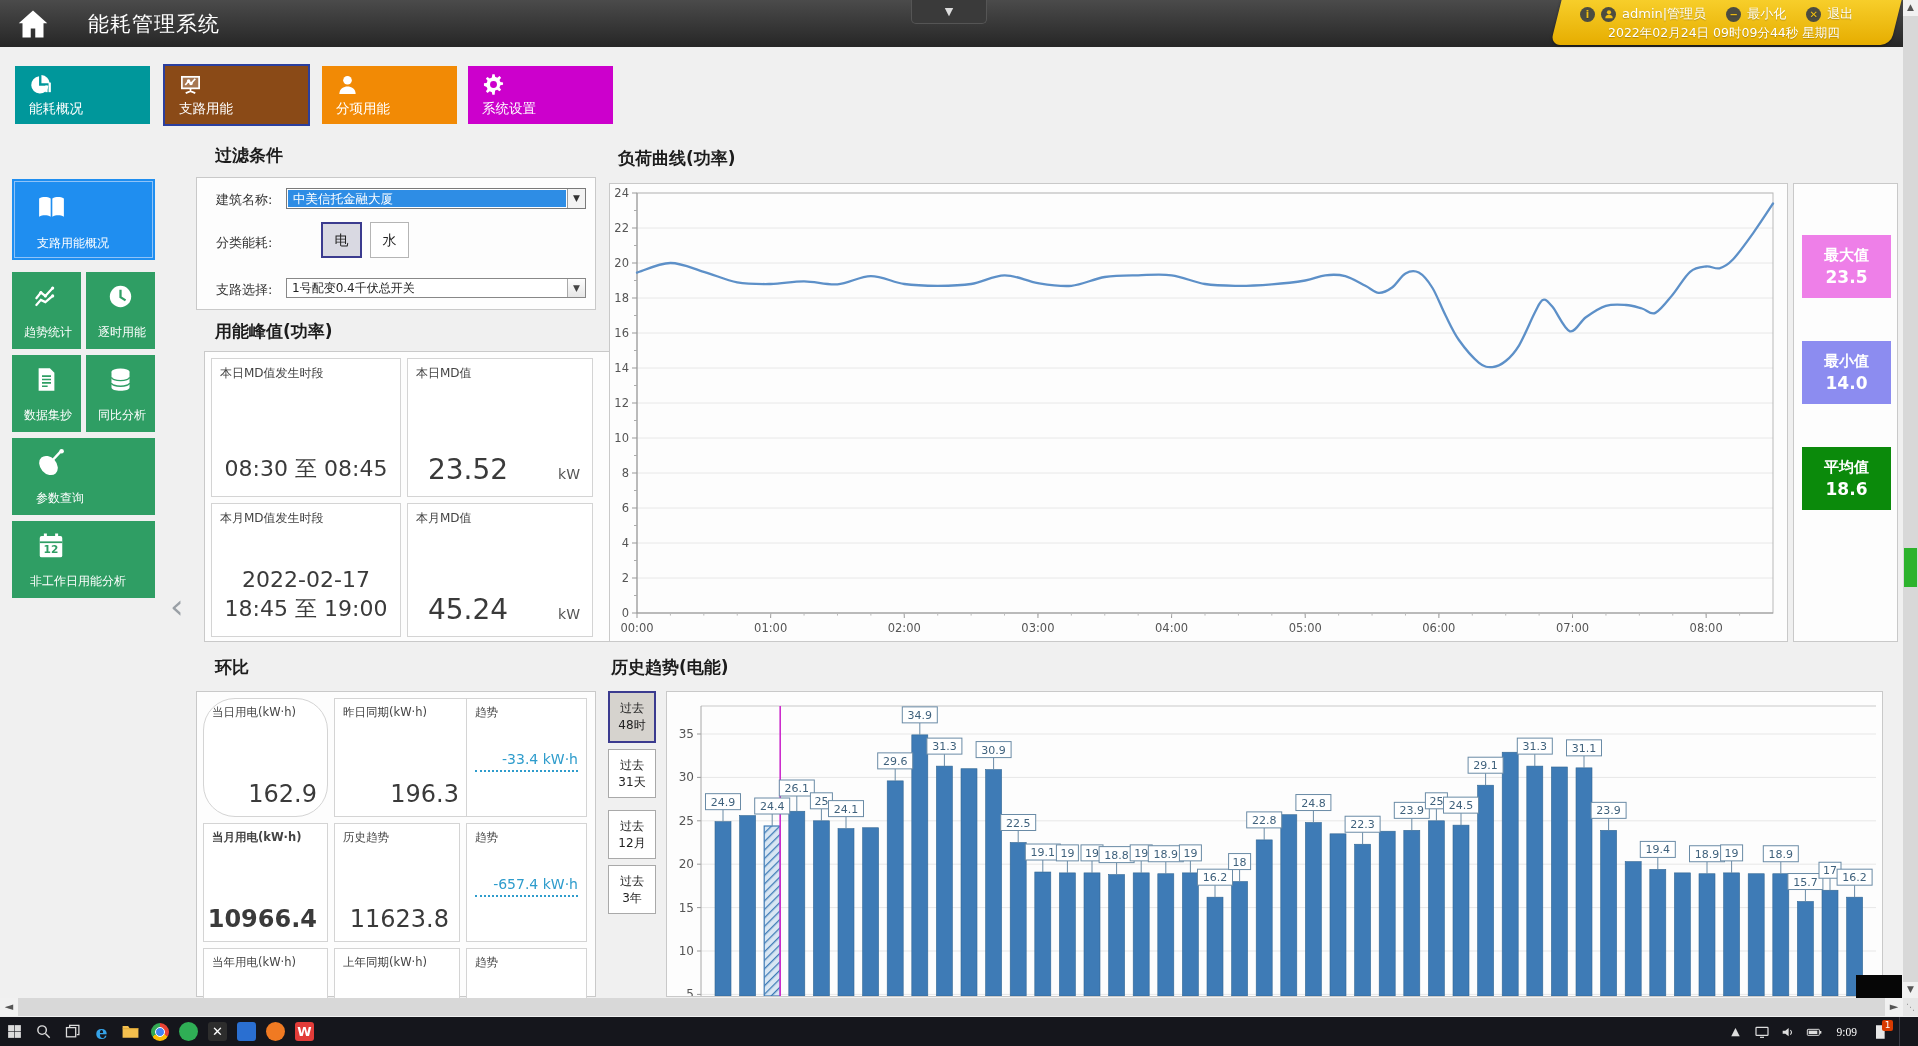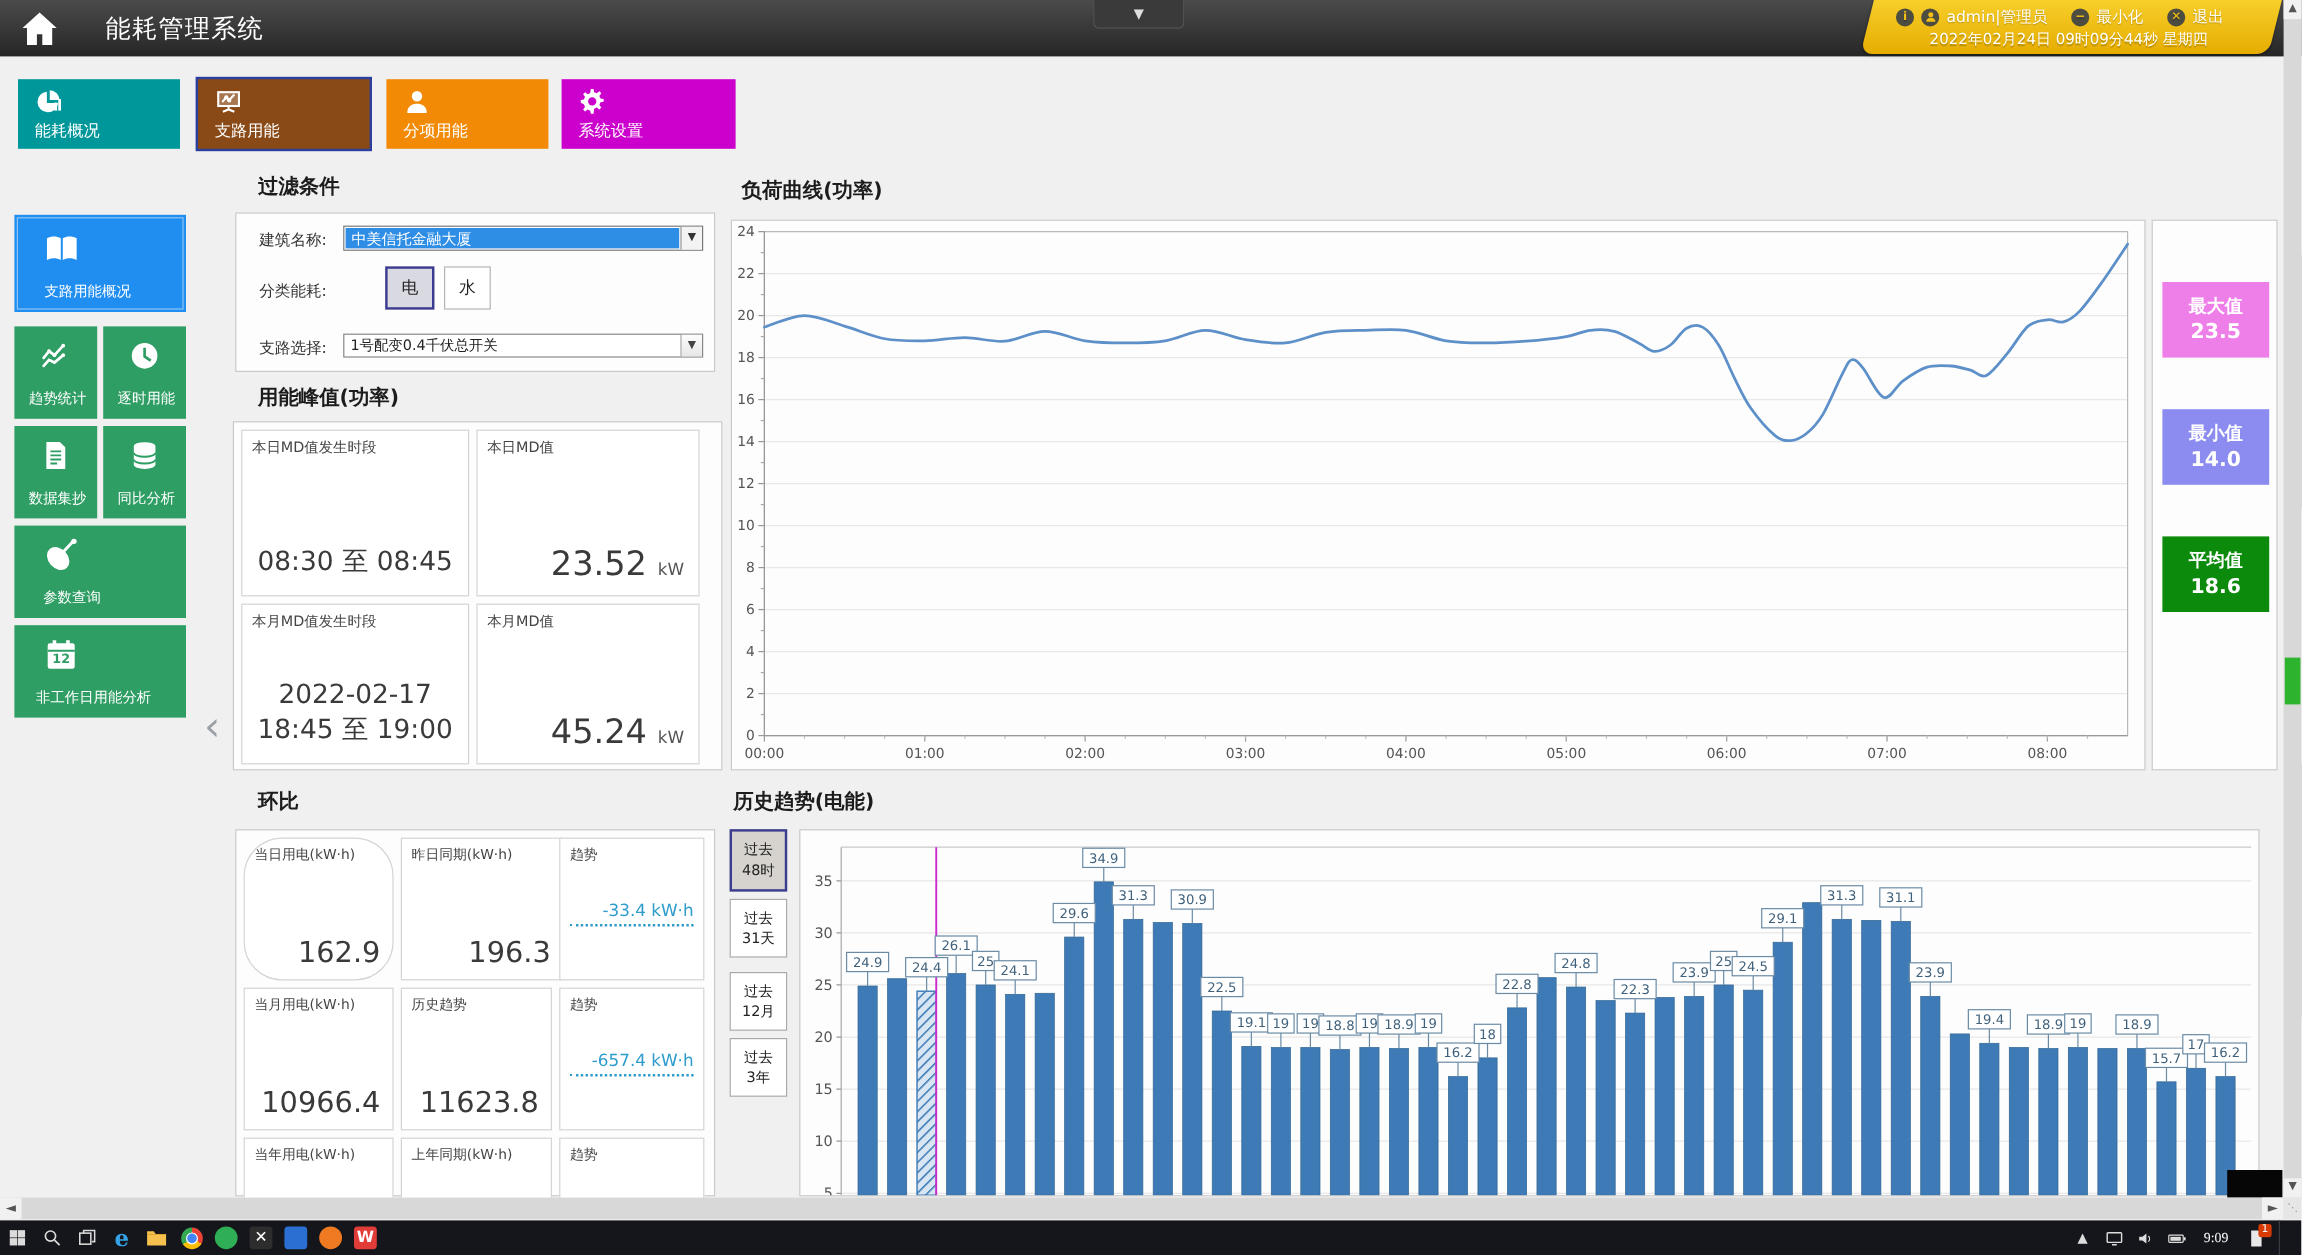--- a/index.html
+++ b/index.html
@@ -56,21 +56,21 @@
     background:linear-gradient(#fdfdfd,#e6e6e6);border-left:1px solid #aaa;box-sizing:border-box;
     text-align:center;color:#444;font-size:9px;line-height:18px;cursor:pointer;}
   .tgl{position:absolute;box-sizing:border-box;text-align:center;font-size:14px;color:#222;cursor:pointer;}
   .tgl.on{background:#d9d9e2;border:2px solid #3b3b8f;line-height:32px;}
   .tgl.off{background:#fff;border:1px solid #b5b5b5;line-height:34px;}
 
   
   .cell{position:absolute;border:1px solid #d4d4d4;background:#fff;box-sizing:border-box;}
   .cell .clabel{position:absolute;left:8px;top:6px;font-size:12px;color:#444;white-space:nowrap;}
   .cell .cval-big{position:absolute;right:12px;bottom:10px;font-size:28px;color:#3a3a3a;}
-  .cell .cval-big .unit{font-size:14px;color:#555;}
+  .cell .cval-big .unit{font-size:14px;color:#555;margin-left:41px;}
   .cell .cval-mid{position:absolute;right:10px;bottom:8px;font-size:24px;color:#3a3a3a;}
   .cell .cval-center{position:absolute;left:0;right:0;bottom:12px;text-align:center;font-size:22px;color:#3a3a3a;line-height:1.35;}
   .trendv{position:absolute;right:8px;left:8px;top:52px;text-align:right;color:#2e9ccc;font-size:14px;
     border-bottom:2px dotted #2e9ccc;padding-bottom:3px;}
   .trendp{position:absolute;right:8px;top:80px;color:#2e9ccc;font-size:15px;margin-top:44px;}
 
   
   .statbox{position:absolute;left:8px;width:89px;height:63px;color:#fff;text-align:center;
     font-weight:bold;}
   .statbox .l1{margin-top:11px;font-size:15px;}
@@ -258,21 +258,21 @@
     <div class="tgl on" style="left:124px;top:44px;width:41px;height:36px;">电</div>
     <div class="tgl off" style="left:173px;top:44px;width:39px;height:36px;">水</div>
     <span class="f-label" style="left:19px;top:103px;">支路选择:</span>
     <div class="combo2" style="left:89px;top:100px;width:300px;">
       <span>1号配变0.4千伏总开关</span>
       <div class="btn">▼</div>
     </div>
   </div>
 
   <div class="sec-title" style="left:215px;top:320px;">用能峰值(功率)</div>
-  <div class="panel" style="left:194px;top:351px;width:408px;height:291px;">
+  <div class="panel" style="left:204px;top:351px;width:408px;height:291px;">
     <div id="peak-cells">
         <div class="cell" style="left: 6px; top: 6px; width: 190px; height: 139px;">
           <span class="clabel">本日MD值发生时段</span>
           <div class="cval-center">
             <div>08:30 至 08:45</div>
           </div>
         </div>
         <div class="cell" style="left: 202px; top: 6px; width: 186px; height: 139px;">
           <span class="clabel">本日MD值</span>
           <div class="cval-big"><span class="num">23.52</span> <span class="unit">kW</span></div>
@@ -427,21 +427,21 @@
         </div>
         <div class="cell" style="left: 137px; top: 6px; width: 136px; height: 119px;">
           <span class="clabel" style="font-size:11.5px;">昨日同期(kW·h)</span>
           <div class="cval-mid">196.3</div>
         </div>
         <div class="cell" style="left: 269px; top: 6px; width: 121px; height: 119px;">
           <span class="clabel" style="font-size:11.5px;">趋势</span>
           <div class="trendv">-33.4 kW·h</div>
                                <div class="trendp">-17.0%</div>
         </div>
-        <div class="cell" style="left: 6px; top: 131px; width: 125px; height: 119px;">
+        <div class="cell" style="left: 6px; top: 131px; width: 125px; height: 119px; font-weight: bold;">
           <span class="clabel" style="font-size:11.5px;">当月用电(kW·h)</span>
           <div class="cval-mid">10966.4</div>
         </div>
         <div class="cell" style="left: 137px; top: 131px; width: 126px; height: 119px;">
           <span class="clabel" style="font-size:11.5px;">历史趋势</span>
           <div class="cval-mid">11623.8</div>
         </div>
         <div class="cell" style="left: 269px; top: 131px; width: 121px; height: 119px;">
           <span class="clabel" style="font-size:11.5px;">趋势</span>
           <div class="trendv">-657.4 kW·h</div>

